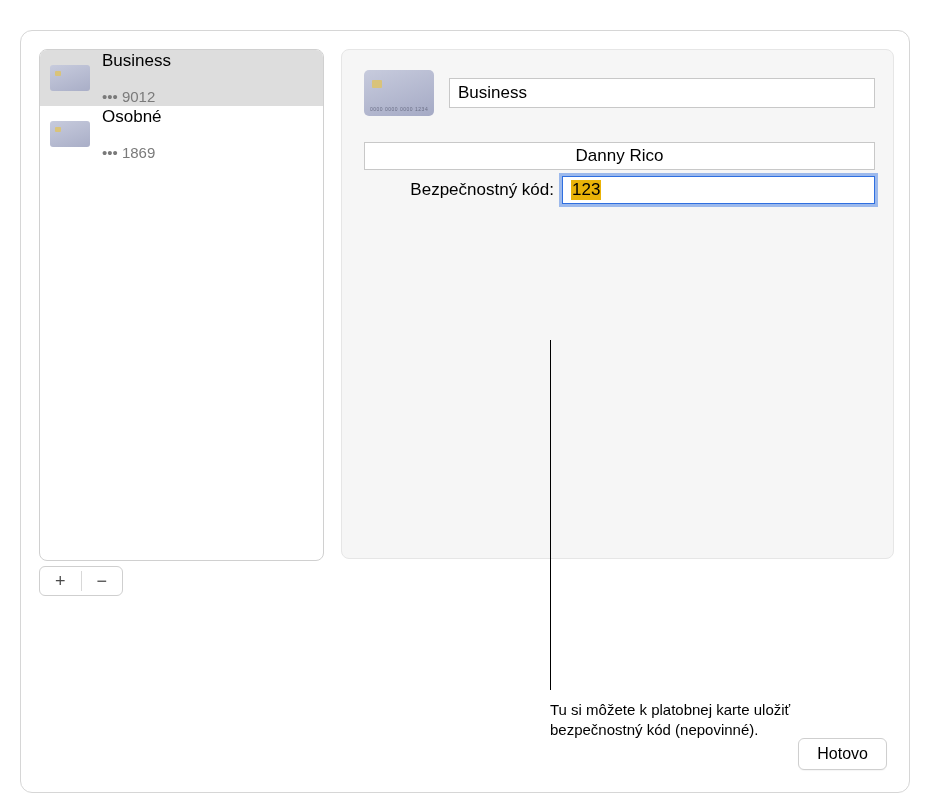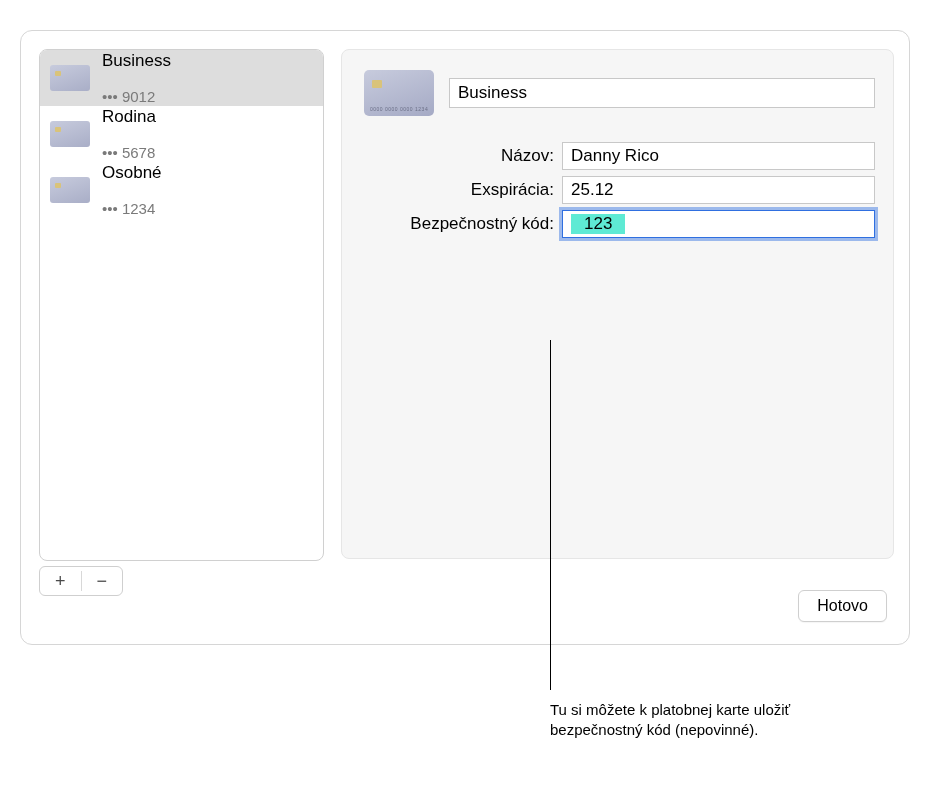--- a/index.html
+++ b/index.html
@@ -12,21 +12,21 @@
     font-size: 17px;
     color: #000;
     -webkit-font-smoothing: antialiased;
   }
 
   .window {
     position: absolute;
     left: 20px;
     top: 30px;
     width: 890px;
-    height: 615px;
+    height: 763px;
     border: 1px solid #d6d6d6;
     border-radius: 12px;
     background: #ffffff;
     box-sizing: border-box;
   }
 
   .sidebar {
     position: absolute;
     left: 18px;
     top: 18px;
@@ -184,32 +184,33 @@
   }
   .form-input {
     flex: 1;
     height: 28px;
     border: 1px solid #c8c8c8;
     background: #fff;
     padding: 0 8px;
     font-size: 17px;
     color: #000;
     box-sizing: border-box;
+    text-align: center;
   }
   .form-input.masked {
     letter-spacing: 1px;
   }
   .form-input.focused {
     border: 1px solid #2f6fe0;
     outline: none;
     box-shadow: 0 0 0 3px rgba(47,111,224,0.45);
   }
   .sel-highlight {
-    background: #5eead4;
-    padding: 0 13px;
+    background: #eab308;
+    padding: 0 1px;
   }
 
   .done-btn {
     position: absolute;
     right: 22px;
     bottom: 22px;
     height: 30px;
     padding: 0 18px;
     border: 1px solid #cfcfcf;
     border-radius: 6px;
@@ -249,33 +250,26 @@
   <div class="sidebar">
 
     <div class="sidebar-item selected">
       <span class="card-mini"></span>
       <div class="sidebar-text">
         <div class="sidebar-title">Business</div>
         <div class="sidebar-sub">••• 9012</div>
       </div>
     </div>
 
-    <div class="sidebar-item">
-      <span class="card-mini"></span>
-      <div class="sidebar-text">
-        <div class="sidebar-title">Rodina</div>
-        <div class="sidebar-sub">••• 5678</div>
-      </div>
-    </div>
 
     <div class="sidebar-item">
       <span class="card-mini"></span>
       <div class="sidebar-text">
         <div class="sidebar-title">Osobné</div>
-        <div class="sidebar-sub">••• 1234</div>
+        <div class="sidebar-sub">••• 1869</div>
       </div>
     </div>
   </div>
 
   <div class="add-remove">
     <div class="add-remove-btn">
       <span>+</span>
     </div>
     <div class="add-remove-sep"></div>
     <div class="add-remove-btn">
@@ -288,29 +282,24 @@
     <div class="detail-header">
       <span class="card-large">
         <span class="num">0000 0000 0000 1234</span>
       </span>
       <input class="desc-input" type="text" value="Business" style="">
     </div>
 
     <div class="form">
 
       <div class="form-row">
-        <div class="form-label">Názov:</div>
         <input class="form-input" type="text" value="Danny Rico" style="">
       </div>
 
 
-      <div class="form-row">
-        <div class="form-label">Exspirácia:</div>
-        <input class="form-input" type="text" value="25.12" style="">
-      </div>
 
       <div class="form-row">
         <div class="form-label">Bezpečnostný kód:</div>
         <div class="form-input focused" style="display:flex;align-items:center;">
           <span class="sel-highlight">123</span>
         </div>
       </div>
 
     </div>
   </div>

